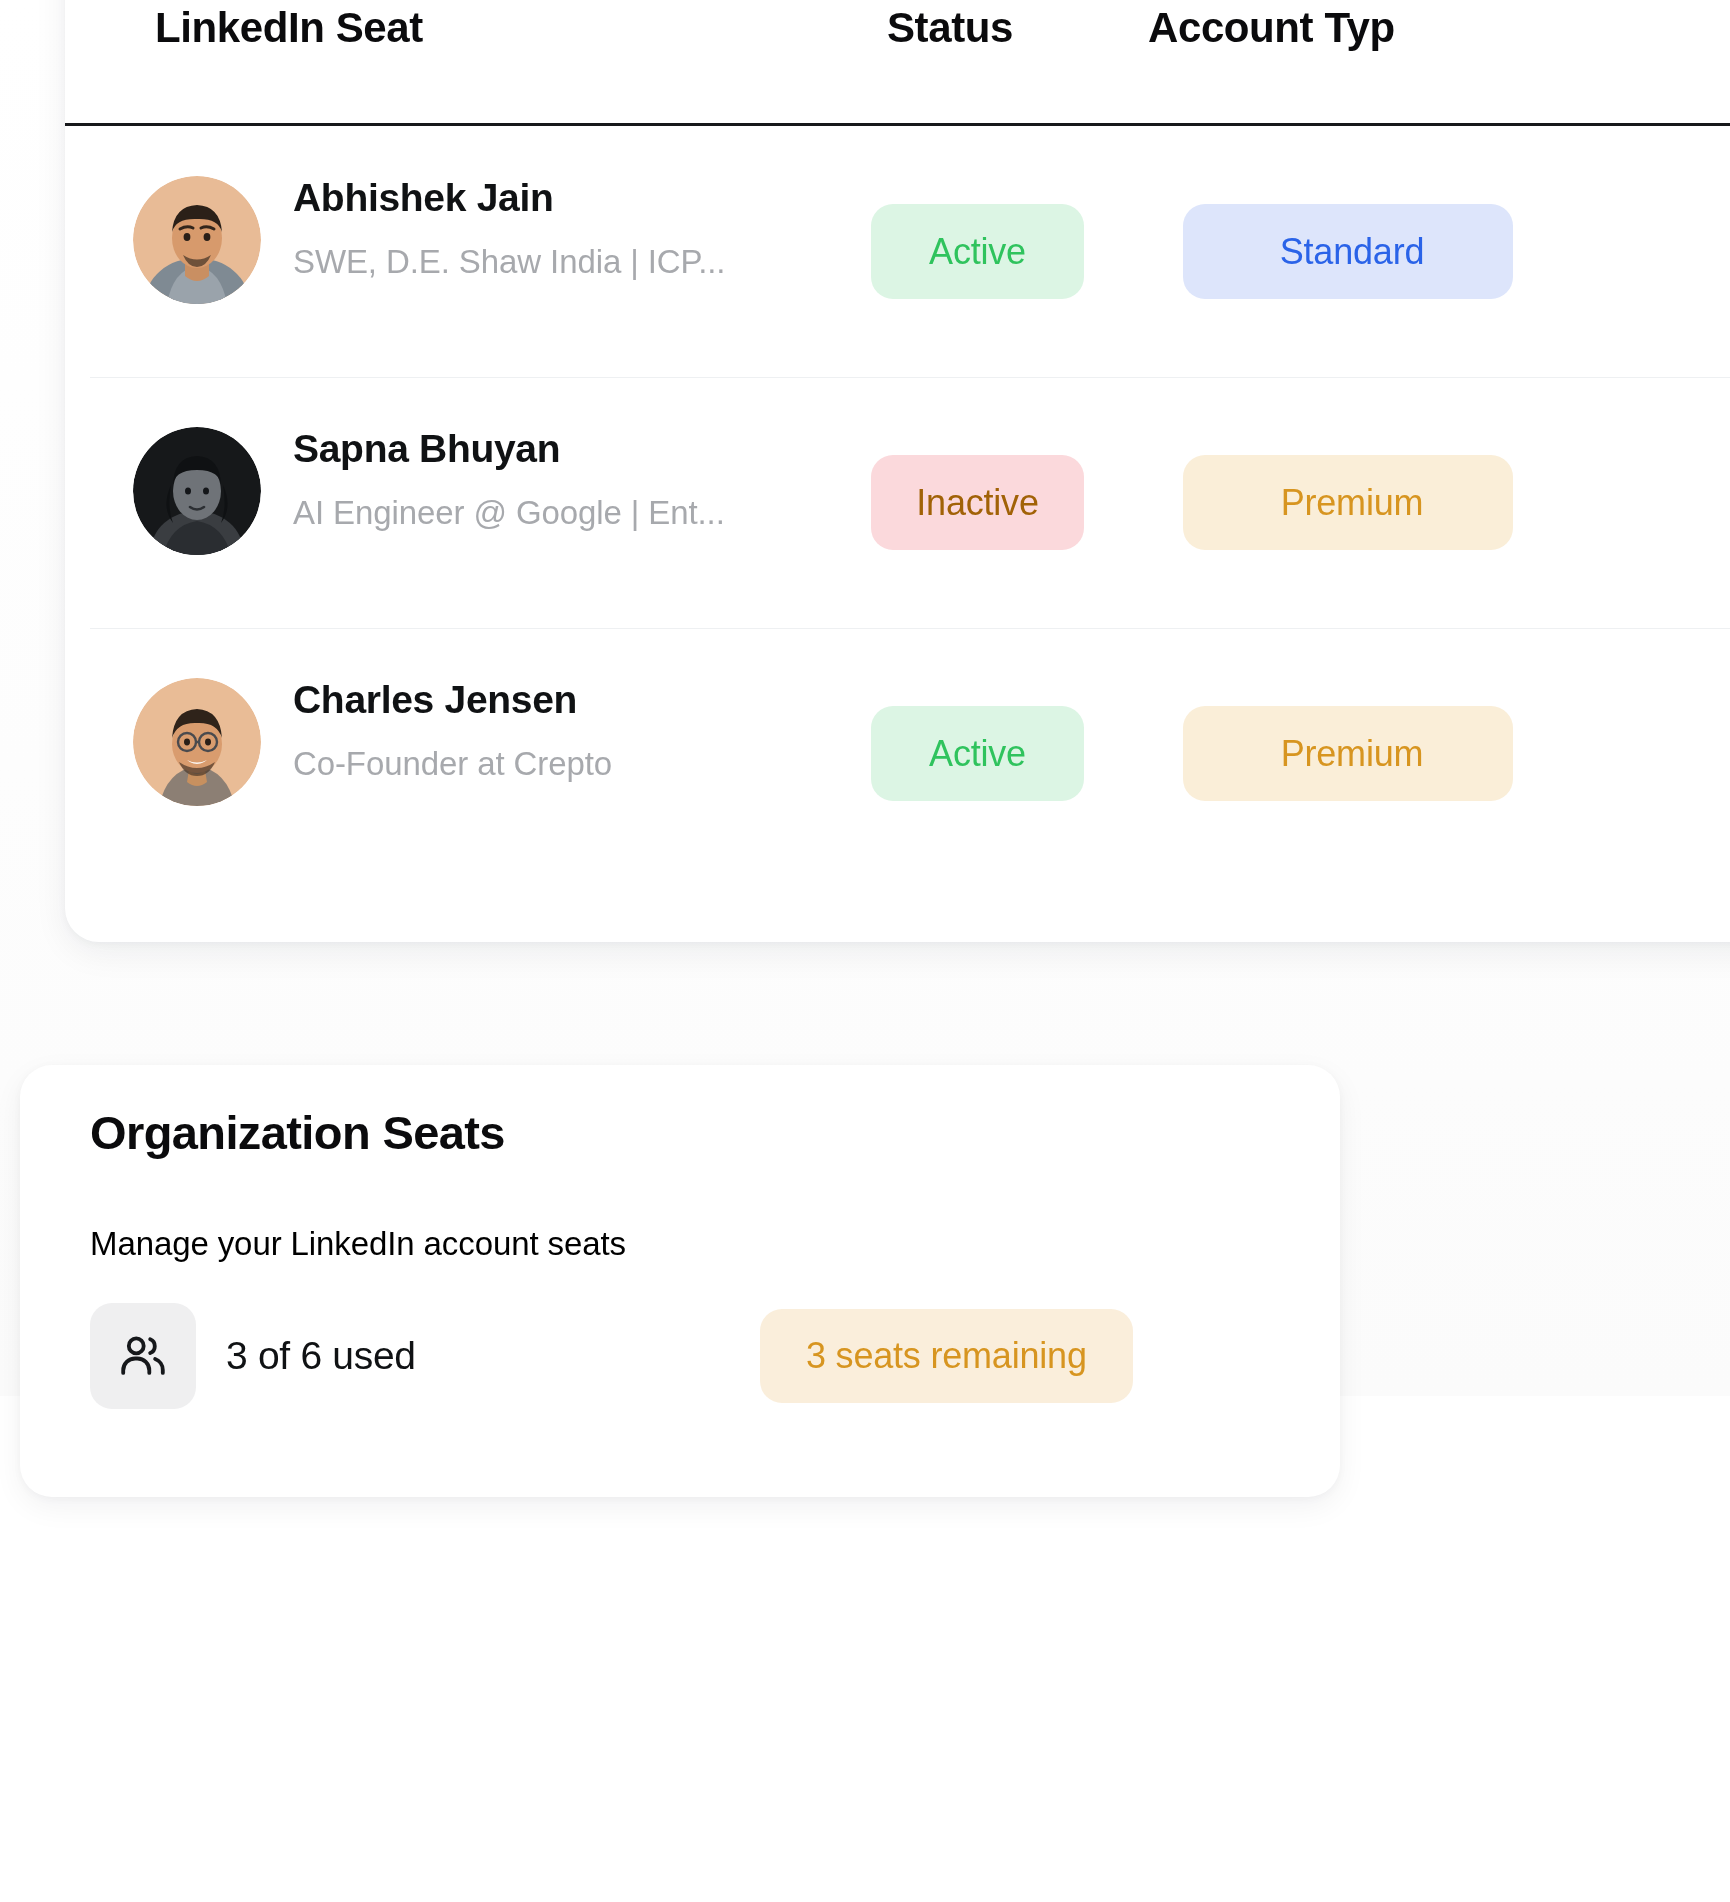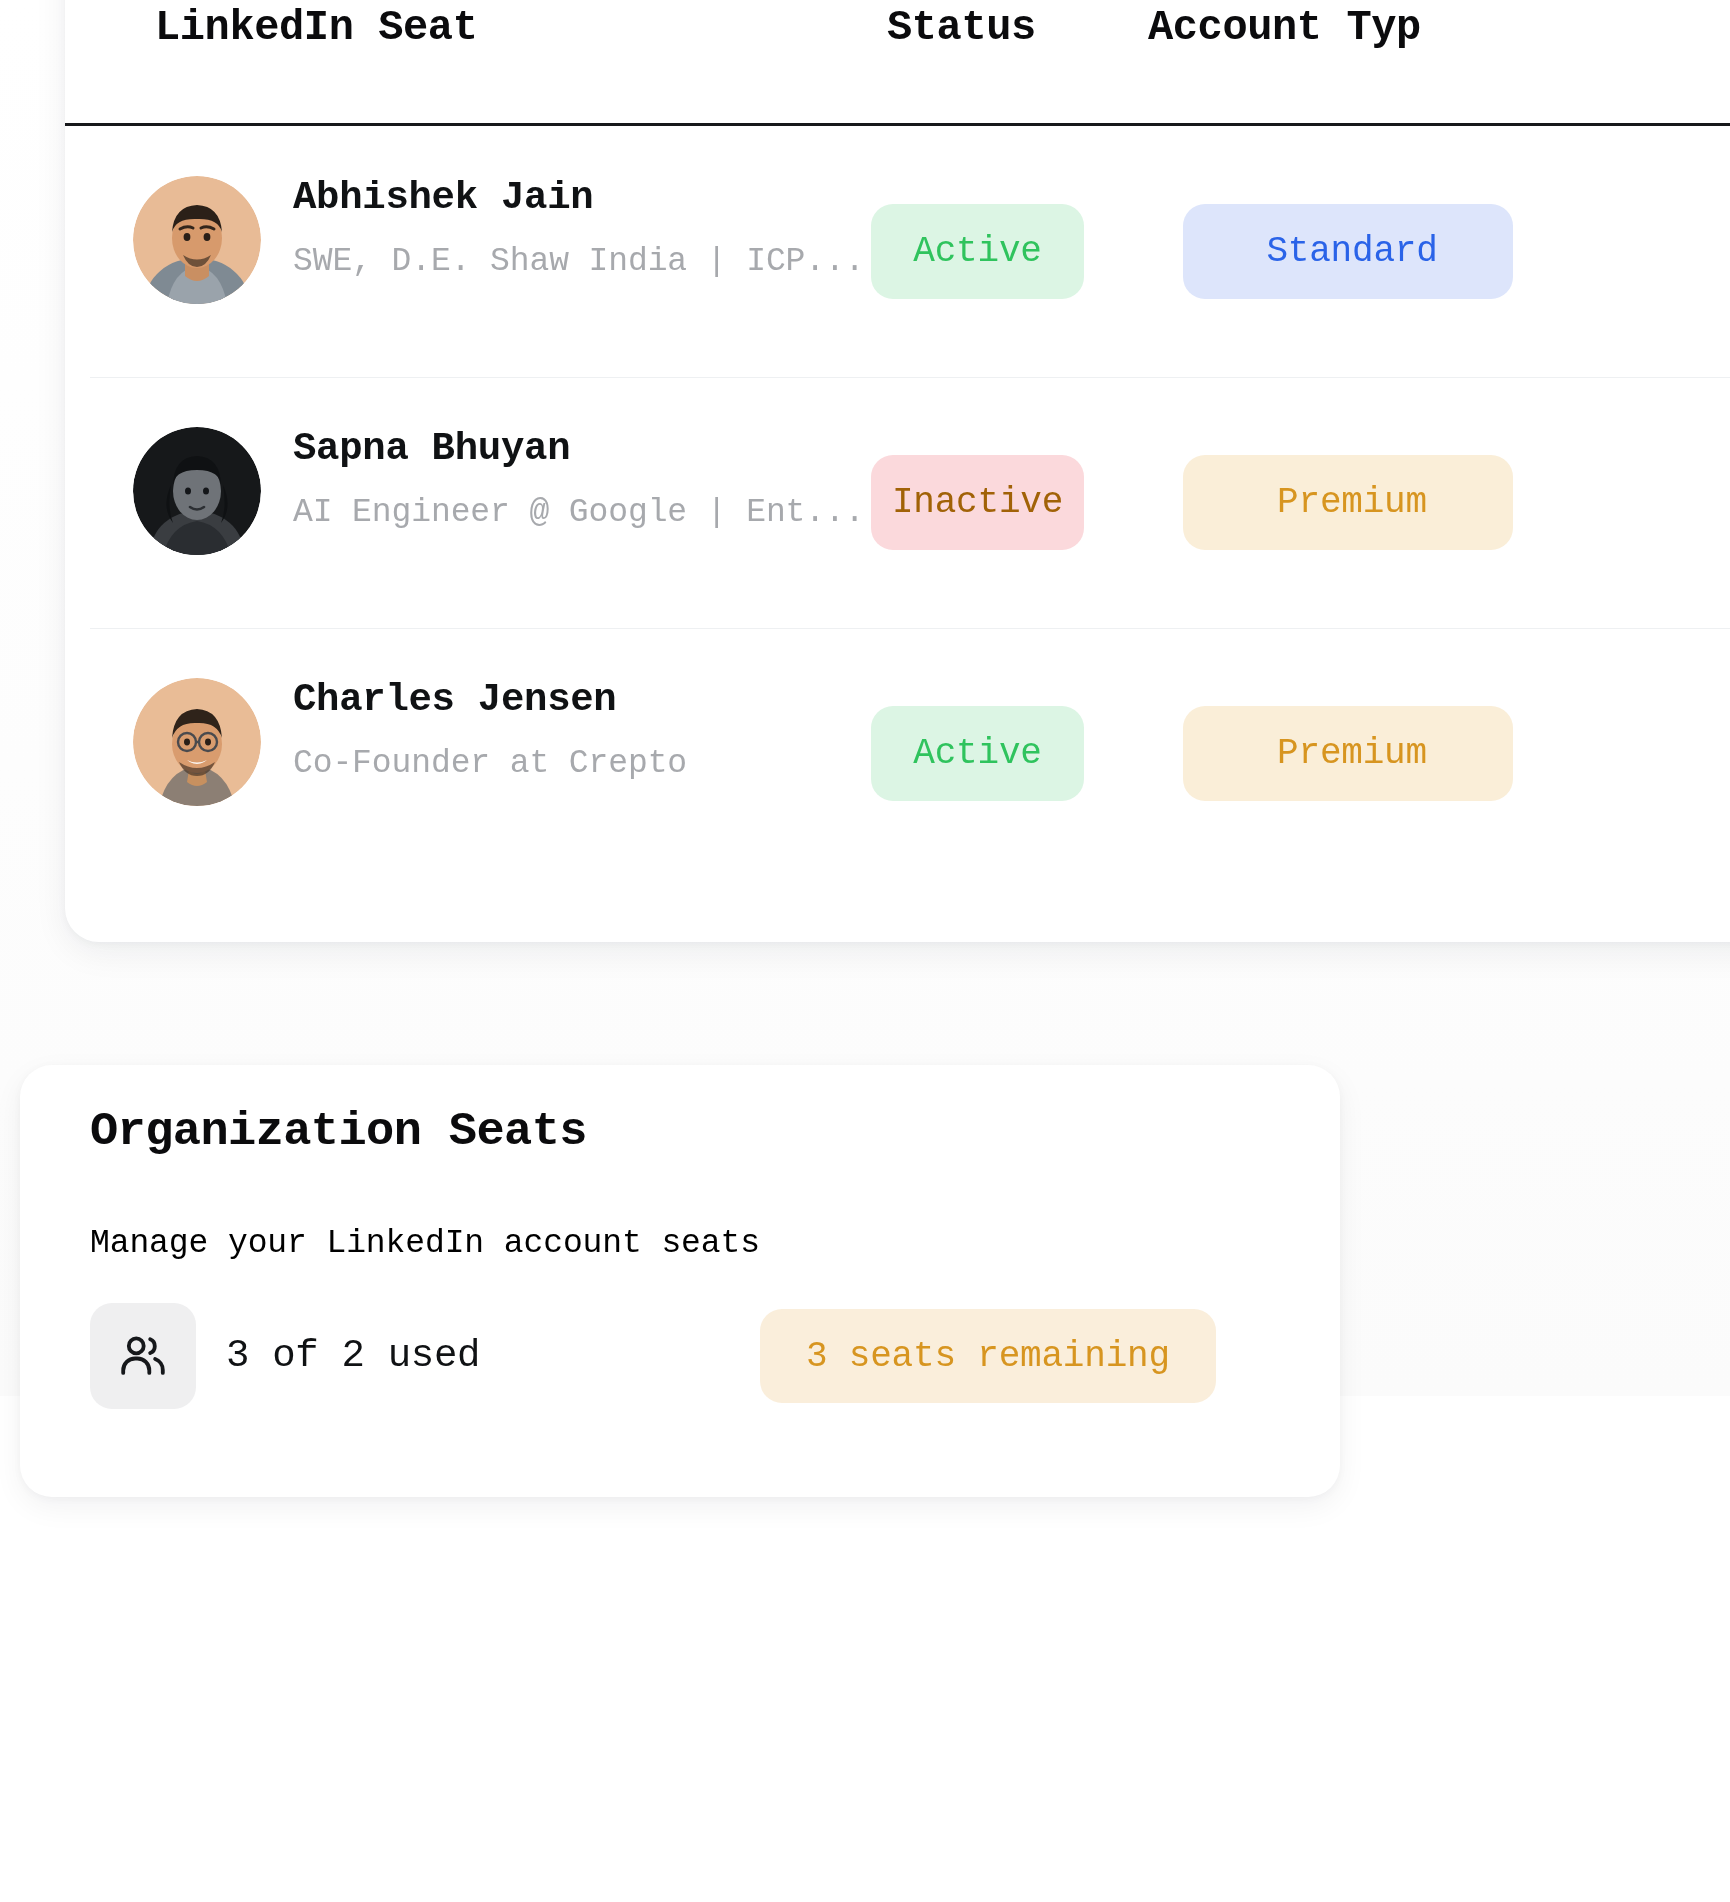--- a/index.html
+++ b/index.html
@@ -7,21 +7,20 @@
     width:1730px; height:1902px;
     background:#ffffff;
     font-family:"Liberation Sans", sans-serif;
     overflow:hidden;
   }
   #stage {
     position:relative;
     width:1730px; height:1396px;
     background:
       linear-gradient(180deg, #ffffff 0%, #fdfdfd 55%, #fbfbfb 100%);
-    font-family: Liberation Mono, monospace;
   }
 
   
   .seat-card {
     position:absolute;
     left:65px;
     top:-70px;
     width:1760px;          
     height:1012px;
     background:#ffffff;
@@ -330,19 +329,19 @@
 
     <div class="usage">
       <div class="usage-icon">
         <svg viewBox="0 0 24 24" fill="none" stroke="#16181b" stroke-width="1.7" stroke-linecap="round" stroke-linejoin="round" xmlns="http://www.w3.org/2000/svg" aria-hidden="true">
           <circle cx="9" cy="7.5" r="3.3"></circle>
           <path d="M3.2 19.5v-1.1a5.3 5.3 0 0 1 5.3-5.3h1a5.3 5.3 0 0 1 5.3 5.3v1.1"></path>
           <path d="M15.2 4.6a3.3 3.3 0 0 1 0 6.1"></path>
           <path d="M17.4 13.3a5.2 5.2 0 0 1 3.4 4.9v1.3"></path>
         </svg>
       </div>
-      <div class="usage-text">3 of 2 used</div>
+      <div class="usage-text">3 of 6 used</div>
     </div>
 
     <div class="remaining-pill">3 seats remaining</div>
   </div>
 
 </div>
 
 </body></html>

